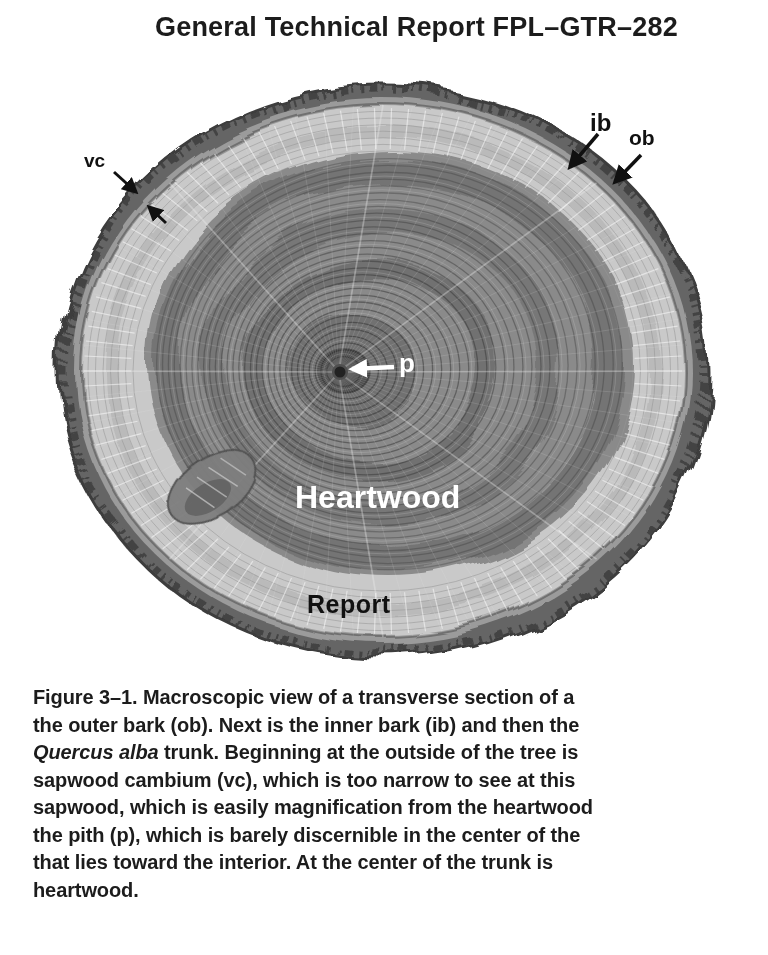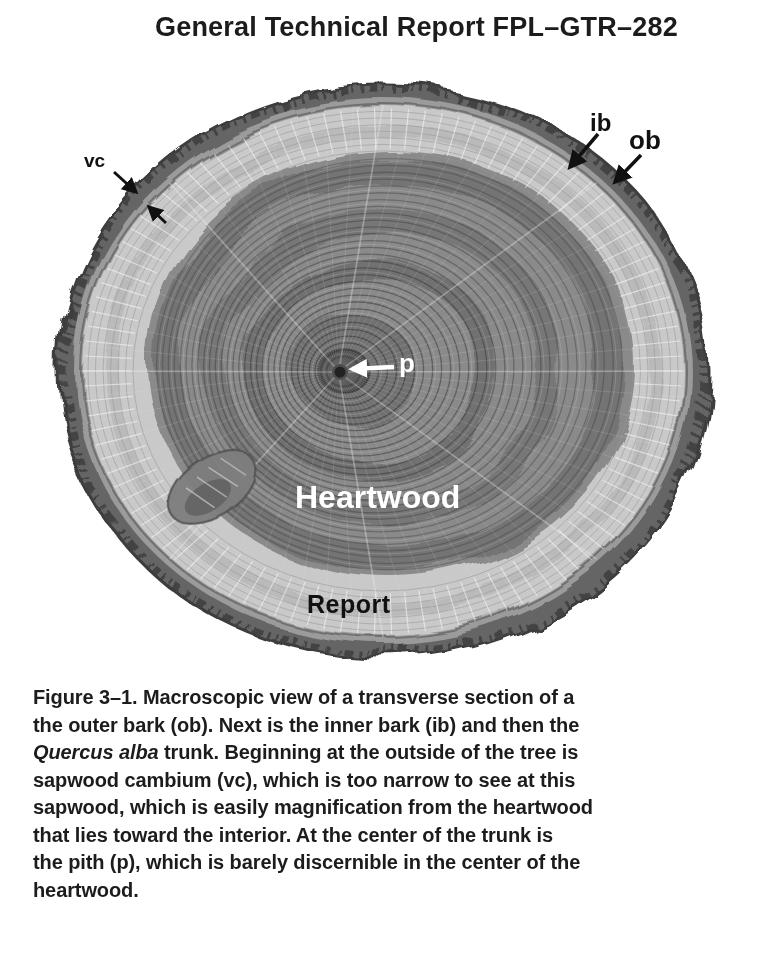--- a/index.html
+++ b/index.html
@@ -23,21 +23,21 @@
   .figure-area svg{position:absolute;left:0;top:0;}
   .lbl{
     position:absolute;
     font-weight:bold;line-height:1;
     color:var(--label-black,#111);
     white-space:nowrap;
   }
   .lbl.white{color:var(--label-white,#fff);}
   #lbl-vc{left:84px;top:76px;font-size:19px;}
   #lbl-ib{left:590px;top:36px;font-size:24px;}
-  #lbl-ob{left:629px;top:52px;font-size:26px;}
+  #lbl-ob{left:629px;top:52px;font-size:21px;}
   #lbl-p{left:399px;top:275px;font-size:26px;}
   #lbl-heartwood{left:295px;top:406px;font-size:32px;}
   #lbl-sapwood{left:307px;top:517px;font-size:25px;letter-spacing:0.5px;}
   .caption{
     position:absolute;left:33px;top:684px;width:700px;
     font-size:20px;font-weight:bold;line-height:27.5px;
     color:var(--text,#1c1c1c);
     letter-spacing:-0.1px;
   }
 </style>
@@ -353,18 +353,18 @@
     <div class="lbl white" id="lbl-heartwood">Heartwood</div>
     <div class="lbl" id="lbl-sapwood">Report</div>
   </div>
 
   <div class="caption">
       <div>Figure 3–1. Macroscopic view of a transverse section of a</div>
       <div>the outer bark (ob). Next is the inner bark (ib) and then the</div>
       <div><i>Quercus alba</i> trunk. Beginning at the outside of the tree is</div>
       <div>sapwood cambium (vc), which is too narrow to see at this</div>
       <div>sapwood, which is easily magnification from the heartwood</div>
+      <div>the pith (p), which is barely discernible in the center of the</div>
       <div>that lies toward the interior. At the center of the trunk is</div>
-      <div>the pith (p), which is barely discernible in the center of the</div>
       <div>heartwood.</div>
     </div>
 
 </div>
 
 </body></html>

